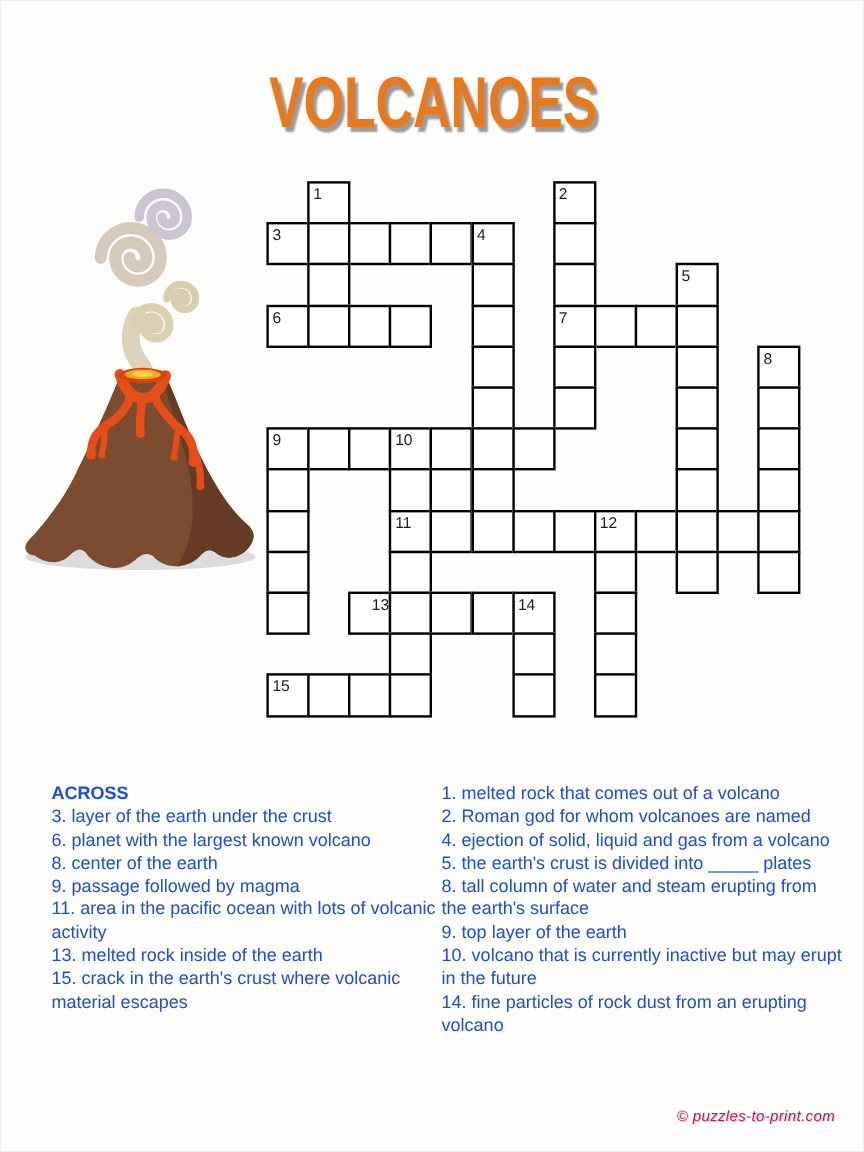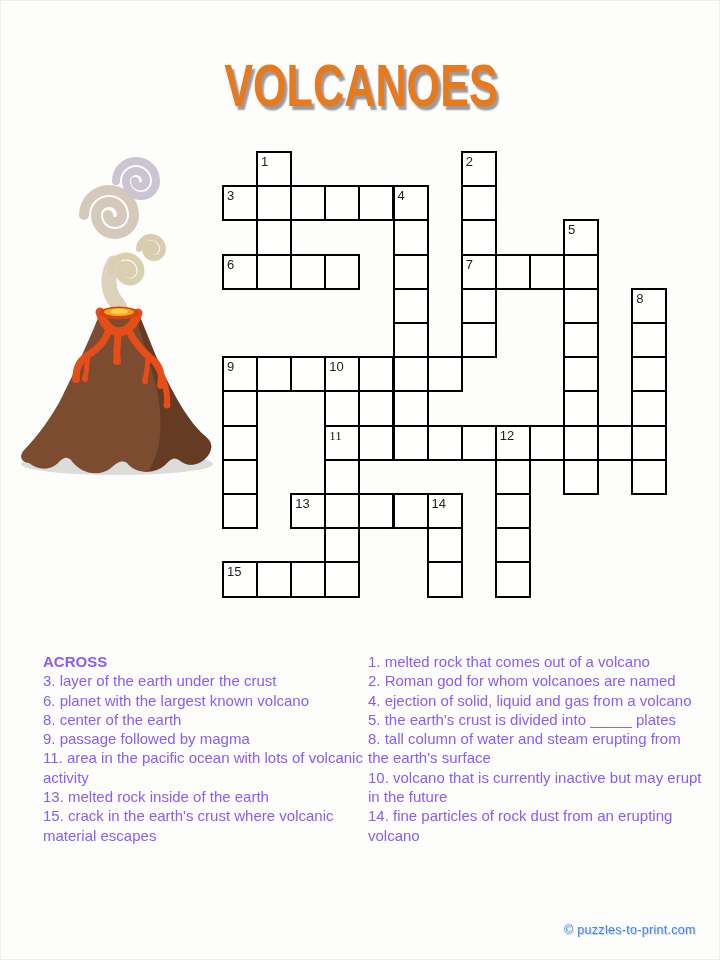--- a/index.html
+++ b/index.html
@@ -18,28 +18,28 @@
   #grid{position:absolute;left:221px;top:150px;}
   .cell{
     position:absolute;width:36.1px;height:36.2px;box-sizing:border-box;
     border:2px solid #000;background:#fffffe;
   }
   .num{
     display:block;font-size:13px;line-height:13px;padding:2px 0 0 3px;
     color:#1c1c1c;
   }
   .clues{
-    position:absolute;font-size:15px;line-height:19.3px;color:#8b5cf6;
+    position:absolute;font-size:15px;line-height:19.3px;color:#1d4ed8;
   }
   #across{left:42px;top:651px;width:330px;}
   #down{left:367px;top:651px;width:334px;}
   .clue-header{font-weight:bold;}
   .watermark{
-    position:absolute;left:563px;top:922px;font-size:12.5px;color:#3b82f6;
-    letter-spacing:0.3px;text-shadow:1px 1px 0 #d0d4da;
+    position:absolute;left:563px;top:922px;font-size:12.5px;color:#be185d;
+    letter-spacing:0.3px;text-shadow:1px 1px 0 #d0d4da;font-style:italic;
   }
 </style>
 </head>
 <body>
 
 <div class="page">
 
   <div class="title">VOLCANOES</div>
 
   <svg id="volcano" viewBox="0 0 205 330" aria-hidden="true">
@@ -141,41 +141,41 @@
       <div class="cell" style="left: 204.6px; top: 205.2px;"></div>
       <div class="cell" style="left: 341px; top: 205.2px;"></div>
       <div class="cell" style="left: 409.2px; top: 205.2px;"></div>
       <div class="cell" style="left: 0px; top: 239.4px;"></div>
       <div class="cell" style="left: 102.3px; top: 239.4px;"></div>
       <div class="cell" style="left: 136.4px; top: 239.4px;"></div>
       <div class="cell" style="left: 170.5px; top: 239.4px;"></div>
       <div class="cell" style="left: 341px; top: 239.4px;"></div>
       <div class="cell" style="left: 409.2px; top: 239.4px;"></div>
       <div class="cell" style="left: 0px; top: 273.6px;"></div>
-      <div class="cell" style="left: 102.3px; top: 273.6px; font-family: Liberation Serif, serif;">
+      <div class="cell" style="left: 102.3px; top: 273.6px;">
         <span class="num">11</span>
       </div>
       <div class="cell" style="left: 136.4px; top: 273.6px;"></div>
       <div class="cell" style="left: 170.5px; top: 273.6px;"></div>
       <div class="cell" style="left: 204.6px; top: 273.6px;"></div>
       <div class="cell" style="left: 238.7px; top: 273.6px;"></div>
       <div class="cell" style="left: 272.8px; top: 273.6px;">
         <span class="num">12</span>
       </div>
       <div class="cell" style="left: 306.9px; top: 273.6px;"></div>
       <div class="cell" style="left: 341px; top: 273.6px;"></div>
       <div class="cell" style="left: 375.1px; top: 273.6px;"></div>
       <div class="cell" style="left: 409.2px; top: 273.6px;"></div>
       <div class="cell" style="left: 0px; top: 307.8px;"></div>
       <div class="cell" style="left: 102.3px; top: 307.8px;"></div>
       <div class="cell" style="left: 272.8px; top: 307.8px;"></div>
       <div class="cell" style="left: 341px; top: 307.8px;"></div>
       <div class="cell" style="left: 409.2px; top: 307.8px;"></div>
       <div class="cell" style="left: 0px; top: 342px;"></div>
-      <div class="cell" style="left: 68.2px; top: 342px;">
+      <div class="cell" style="left: 68.2px; top: 342px; text-align: right;">
         <span class="num">13</span>
       </div>
       <div class="cell" style="left: 102.3px; top: 342px;"></div>
       <div class="cell" style="left: 136.4px; top: 342px;"></div>
       <div class="cell" style="left: 170.5px; top: 342px;"></div>
       <div class="cell" style="left: 204.6px; top: 342px;">
         <span class="num">14</span>
       </div>
       <div class="cell" style="left: 272.8px; top: 342px;"></div>
       <div class="cell" style="left: 102.3px; top: 376.2px;"></div>
@@ -204,20 +204,21 @@
       </div>
   </div>
 
   <div class="clues" id="down">
     <div id="down-list">
         <div class="clue">1. melted rock that comes out of a volcano</div>
         <div class="clue">2. Roman god for whom volcanoes are named</div>
         <div class="clue">4. ejection of solid, liquid and gas from a volcano</div>
         <div class="clue">5. the earth's crust is divided into _____ plates</div>
         <div class="clue">8. tall column of water and steam erupting from the earth's surface</div>
+        <div class="clue">9. top layer of the earth</div>
         <div class="clue">10. volcano that is currently inactive but may erupt in the future</div>
         <div class="clue">14. fine particles of rock dust from an erupting volcano</div>
       </div>
   </div>
 
   <div class="watermark">© puzzles-to-print.com</div>
 
 </div>
 
 </body></html>

